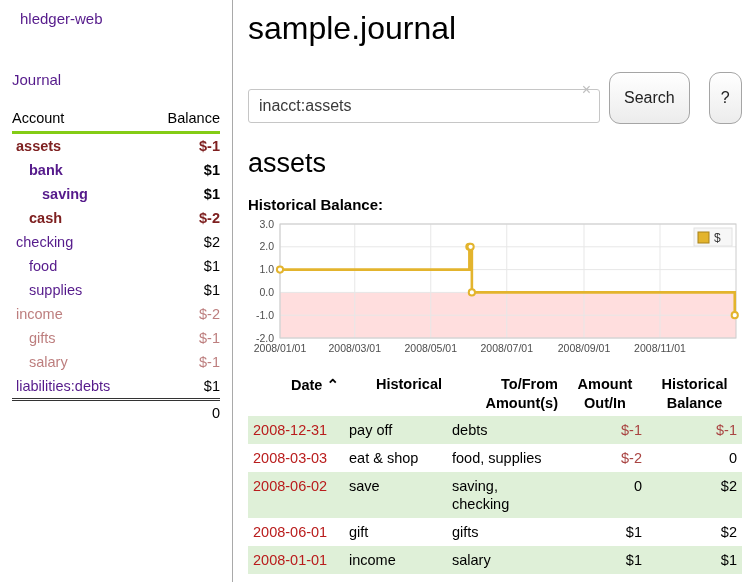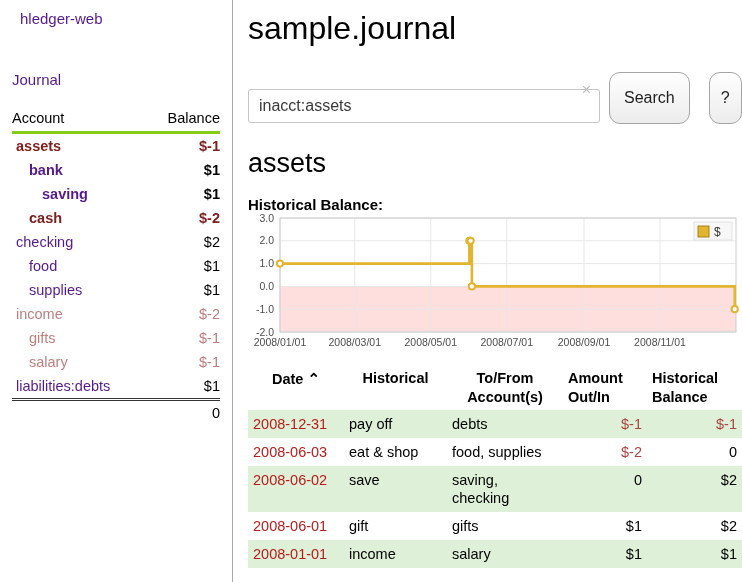--- a/index.html
+++ b/index.html
@@ -50,29 +50,29 @@
     position:absolute; right:9px; top:7px; font-size:16px; color:#c0c0c0; cursor:pointer;
   }
   .btn {
     margin-left:9px; height:52px; padding:0 14px; font-family:inherit; font-size:16px;
     color:#222; border:1px solid #a5a5a5; border-radius:11px;
     background:linear-gradient(#ffffff,#ececec); cursor:pointer;
   }
   .btn.help { margin-left:19px; padding:0 11px; }
 
   .chart-label { margin-top:17px; font-size:15px; font-weight:bold; }
-  .chart { }
+  .chart { margin-top:6px; }
   .tick { font-family:"Liberation Sans", sans-serif; font-size:10.5px; fill:#4d4d4d; }
   .legend-text { font-family:"Liberation Sans", sans-serif; font-size:12px; fill:#333; }
 
   table.register { width:100%; border-collapse:collapse; margin-top:10px; font-size:14.5px; }
   table.register th {
-    font-weight:bold; text-align:center; vertical-align:top; padding:3px 5px; line-height:19px;
-  }
-  table.register th.num { text-align:left; }
+    font-weight:bold; text-align:right; vertical-align:top; padding:3px 5px; line-height:19px;
+  }
+  table.register th.num { text-align:center; }
   table.register td { padding:5px 5px; vertical-align:top; line-height:18px; }
   table.register td.num { text-align:right; }
   table.register tr.hl { background:#dff0d8; }
   .datelink { color:#b91c1c; }
   .neg { color:#a94442; }
   .sort { font-weight:bold; font-size:15px; }
   col.c-date { width:96px; } col.c-desc { width:103px; } col.c-acct { width:116px; }
   col.c-amt { width:84px; } col.c-bal { width:95px; }
 </style>
 </head>
@@ -213,42 +213,42 @@
     </colgroup>
     <thead>
       <tr>
         <th>
           <span>Date</span>
           <span class="sort">⌃</span>
         </th>
         <th>Historical</th>
         <th>
           <span>To/From</span><br>
-          <span>Account(s)</span>
+          <span>Amount(s)</span>
         </th>
         <th class="num">
           <span>Amount</span><br>
           <span>Out/In</span>
         </th>
         <th class="num">
           <span>Historical</span><br>
           <span>Balance</span>
         </th>
       </tr>
     </thead>
     <tbody>
         <tr class="hl">
           <td><a href="#" class="datelink">2008-12-31</a></td>
           <td>pay off</td>
           <td>debts</td>
           <td class="num neg">$-1</td>
           <td class="num neg">$-1</td>
         </tr>
         <tr>
-          <td><a href="#" class="datelink">2008-06-03</a></td>
+          <td><a href="#" class="datelink">2008-03-03</a></td>
           <td>eat &amp; shop</td>
           <td>food, supplies</td>
           <td class="num neg">$-2</td>
           <td class="num">0</td>
         </tr>
         <tr class="hl">
           <td><a href="#" class="datelink">2008-06-02</a></td>
           <td>save</td>
           <td>saving, checking</td>
           <td class="num">0</td>

